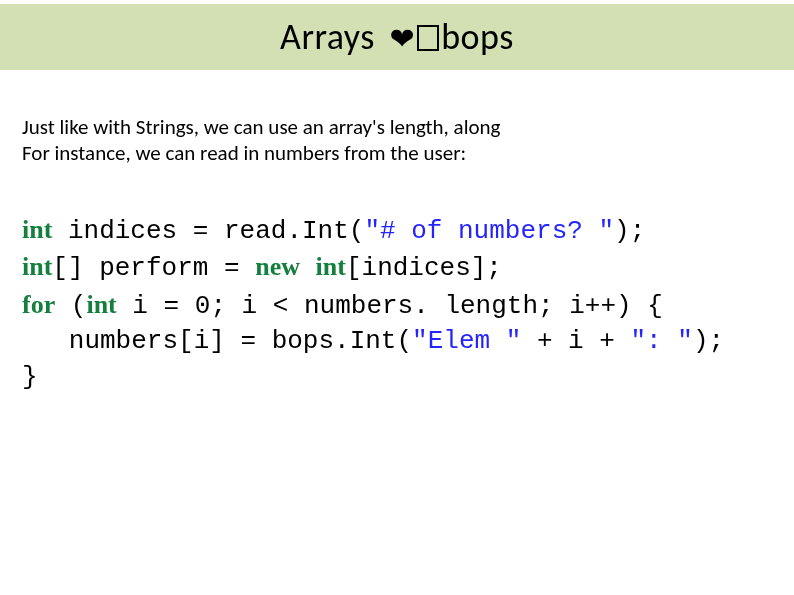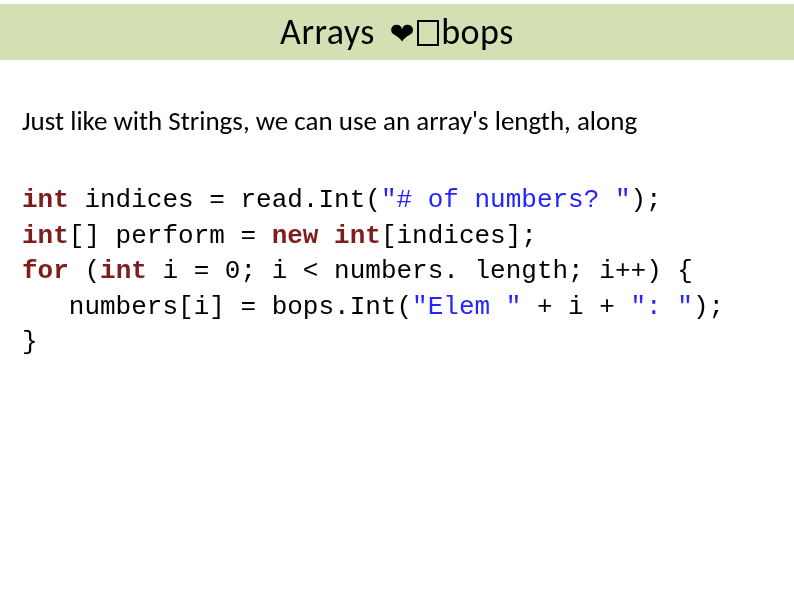--- a/index.html
+++ b/index.html
@@ -7,21 +7,21 @@
     width: 794px;
     height: 595px;
     background: #ffffff;
     font-family: Calibri, "Segoe UI", Arial, sans-serif;
     color: #000;
     overflow: hidden;
   }
   .title-bar {
     background: #d3e0b3;
     width: 100%;
-    height: 56px;
+    height: 66px;
     display: flex;
     align-items: center;
     justify-content: center;
     margin-top: 4px;
   }
   .title-bar h1 {
     font-size: 36px;
     font-weight: 400;
     color: #000;
     letter-spacing: 0.5px;
@@ -40,46 +40,47 @@
     width: 22px;
     height: 26px;
     border: 2px solid #000;
     vertical-align: middle;
     margin-right: 2px;
     position: relative;
     top: -2px;
   }
   .body-text {
     margin: 44px 20px 0 22px;
-    font-size: 27px;
+    font-size: 21px;
     line-height: 1.24;
     color: #000;
   }
   .body-text p { margin-bottom: 0; }
   .code-block {
     margin: 46px 20px 0 22px;
     font-family: Consolas, "Courier New", monospace;
     font-size: 26px;
     line-height: 1.36;
     white-space: pre;
     color: #000;
   }
-  .kw { font-weight: bold; color: #7f1d1d; }
+  .kw { font-weight: bold; color: #15803d; font-family: Liberation Serif, serif; }
   .str { color: #2424ff; }
 </style>
 </head>
 <body>
 
 <div class="title-bar">
   <h1>
     <span>Arrays </span><span class="heart-icon">❤</span><span class="glyph-box"></span><span>bops</span>
   </h1>
 </div>
 
 <div class="body-text">
   <p>Just like with Strings, we can use an array's length, along</p>
+  <p>For instance, we can read in numbers from the user:</p>
 </div>
 
 <div class="code-block"><span class="kw">int</span><span> indices = read.Int(</span><span class="str">"# of numbers? "</span><span>);</span>
 <span class="kw">int</span><span>[] perform = </span><span class="kw">new</span><span> </span><span class="kw">int</span><span>[indices];</span>
 <span class="kw">for</span><span> (</span><span class="kw">int</span><span> i = 0; i &lt; numbers. length; i++) {</span>
 <span>   numbers[i] = bops.Int(</span><span class="str">"Elem "</span><span> + i + </span><span class="str">": "</span><span>);</span>
 <span>}</span></div>
 
 </body></html>

